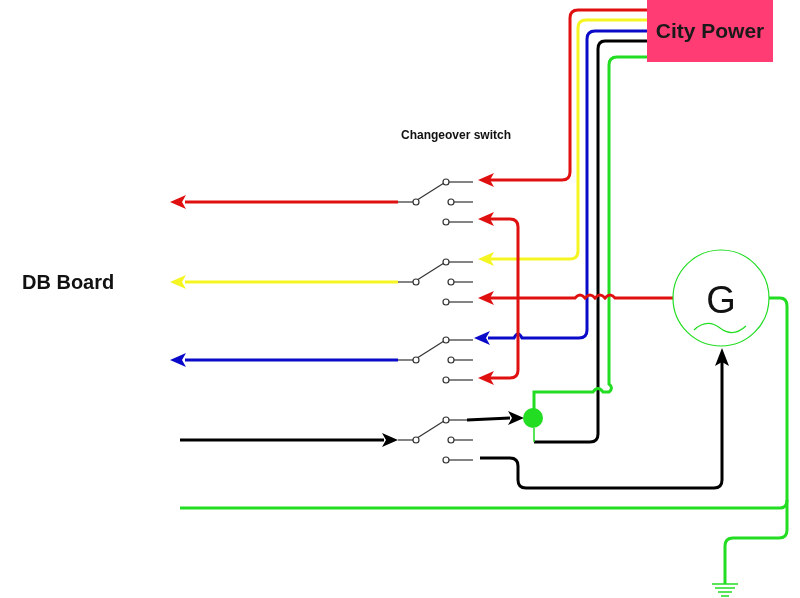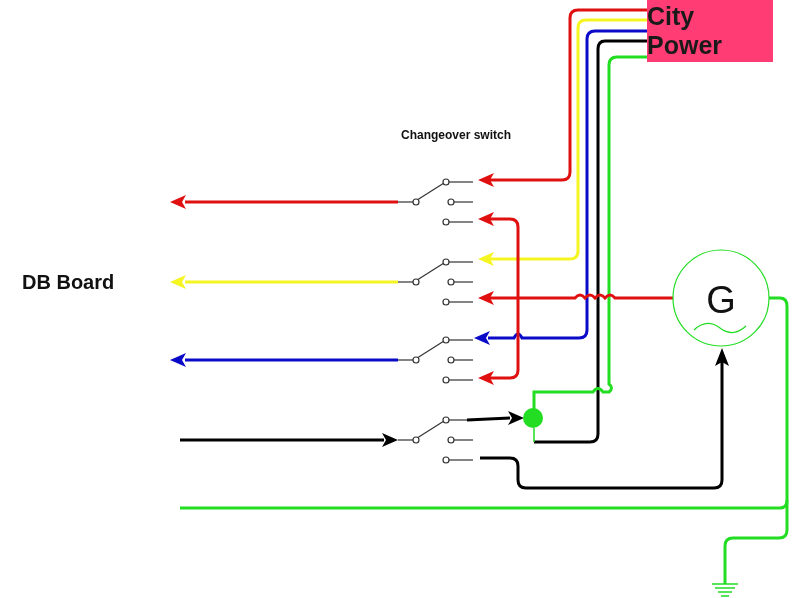--- a/index.html
+++ b/index.html
@@ -1,20 +1,20 @@
 <!DOCTYPE html>
 <html><head>
 <meta charset="utf-8">
 <style>
   html,body{margin:0;padding:0;background:#ffffff;}
   #wrap{position:relative;width:800px;height:598px;overflow:hidden;background:#fff;}
   svg{position:absolute;left:0;top:0;}
   .lbl{font-family:"Liberation Sans",sans-serif;fill:#111;}
   .city-box{position:absolute;left:647px;top:0;width:126px;height:62px;background:#ff3c73;display:flex;align-items:center;justify-content:center;
-    font-family:"Liberation Sans",sans-serif;font-weight:bold;font-size:25px;color:#1a1a1a;}
+    font-family:"Liberation Sans",sans-serif;font-weight:bold;font-size:21px;color:#1a1a1a;}
 </style>
 </head>
 <body>
 
 <div id="wrap">
 <svg width="800" height="598" viewBox="0 0 800 598">
   <defs>
     <marker id="arR" markerWidth="8" markerHeight="8" refX="6" refY="4" orient="auto" markerUnits="userSpaceOnUse">
           <path d="M0,0 L8,4 L0,8 L3,4z" fill="#e01010"></path>
         </marker>

